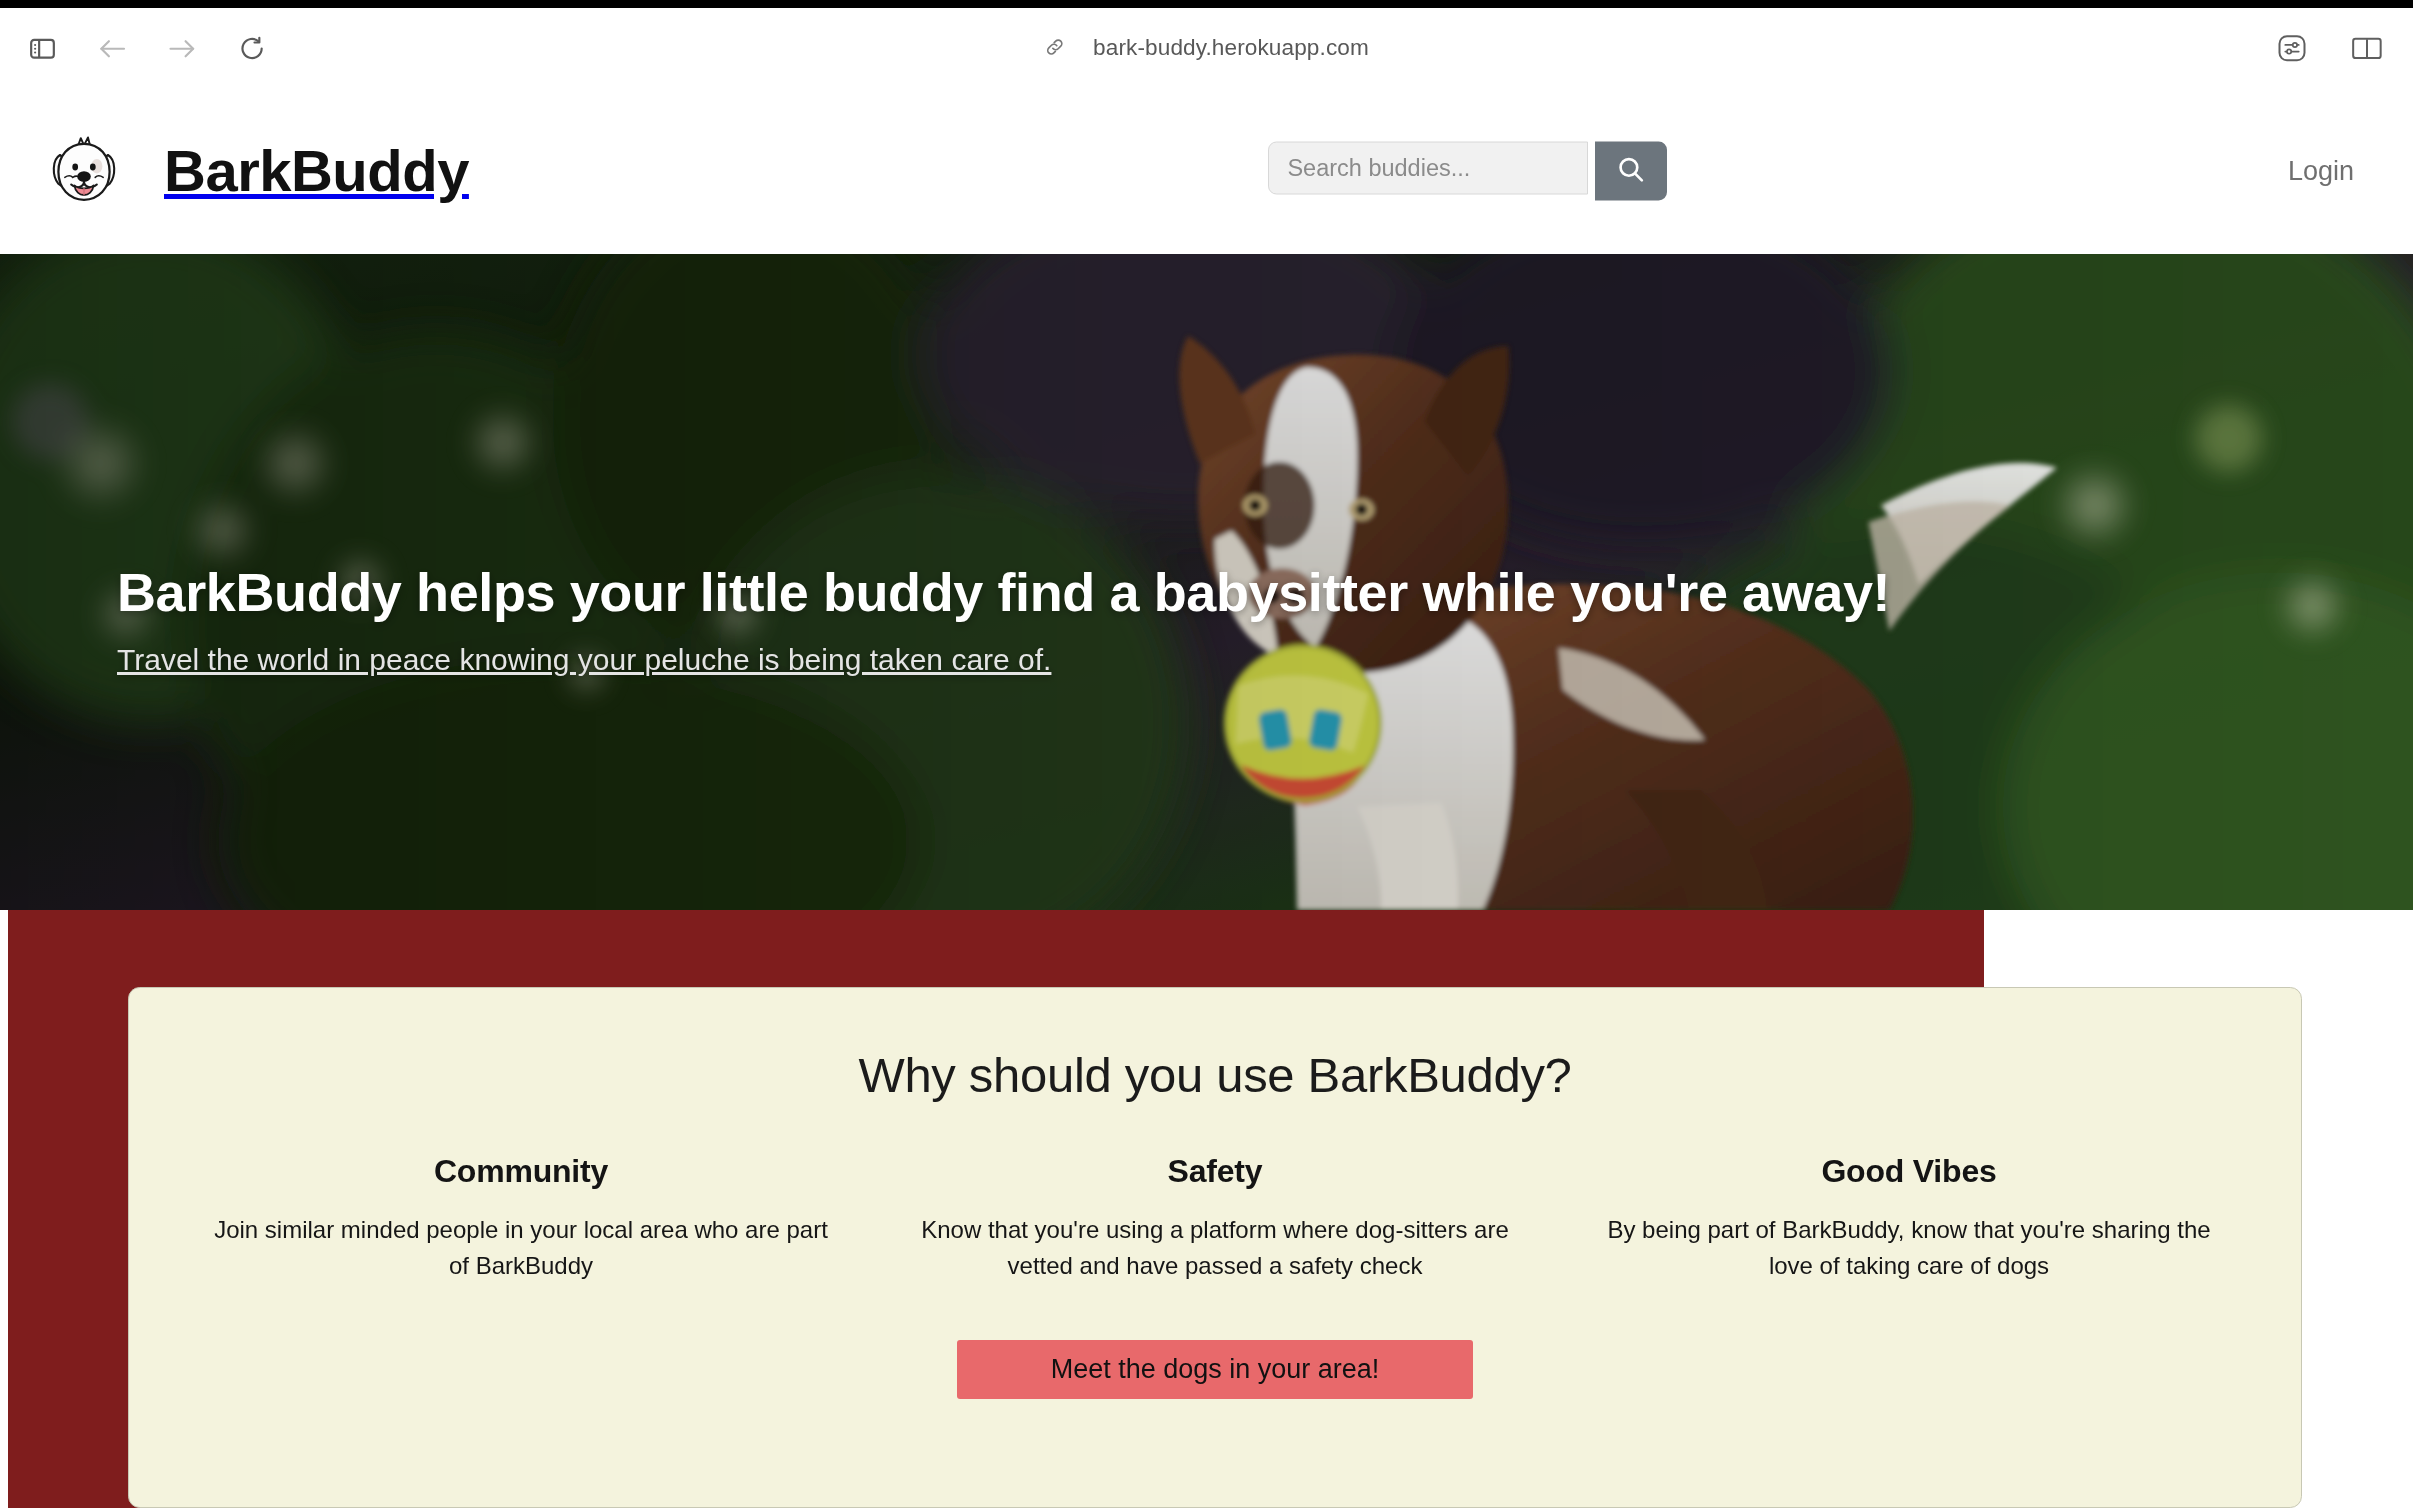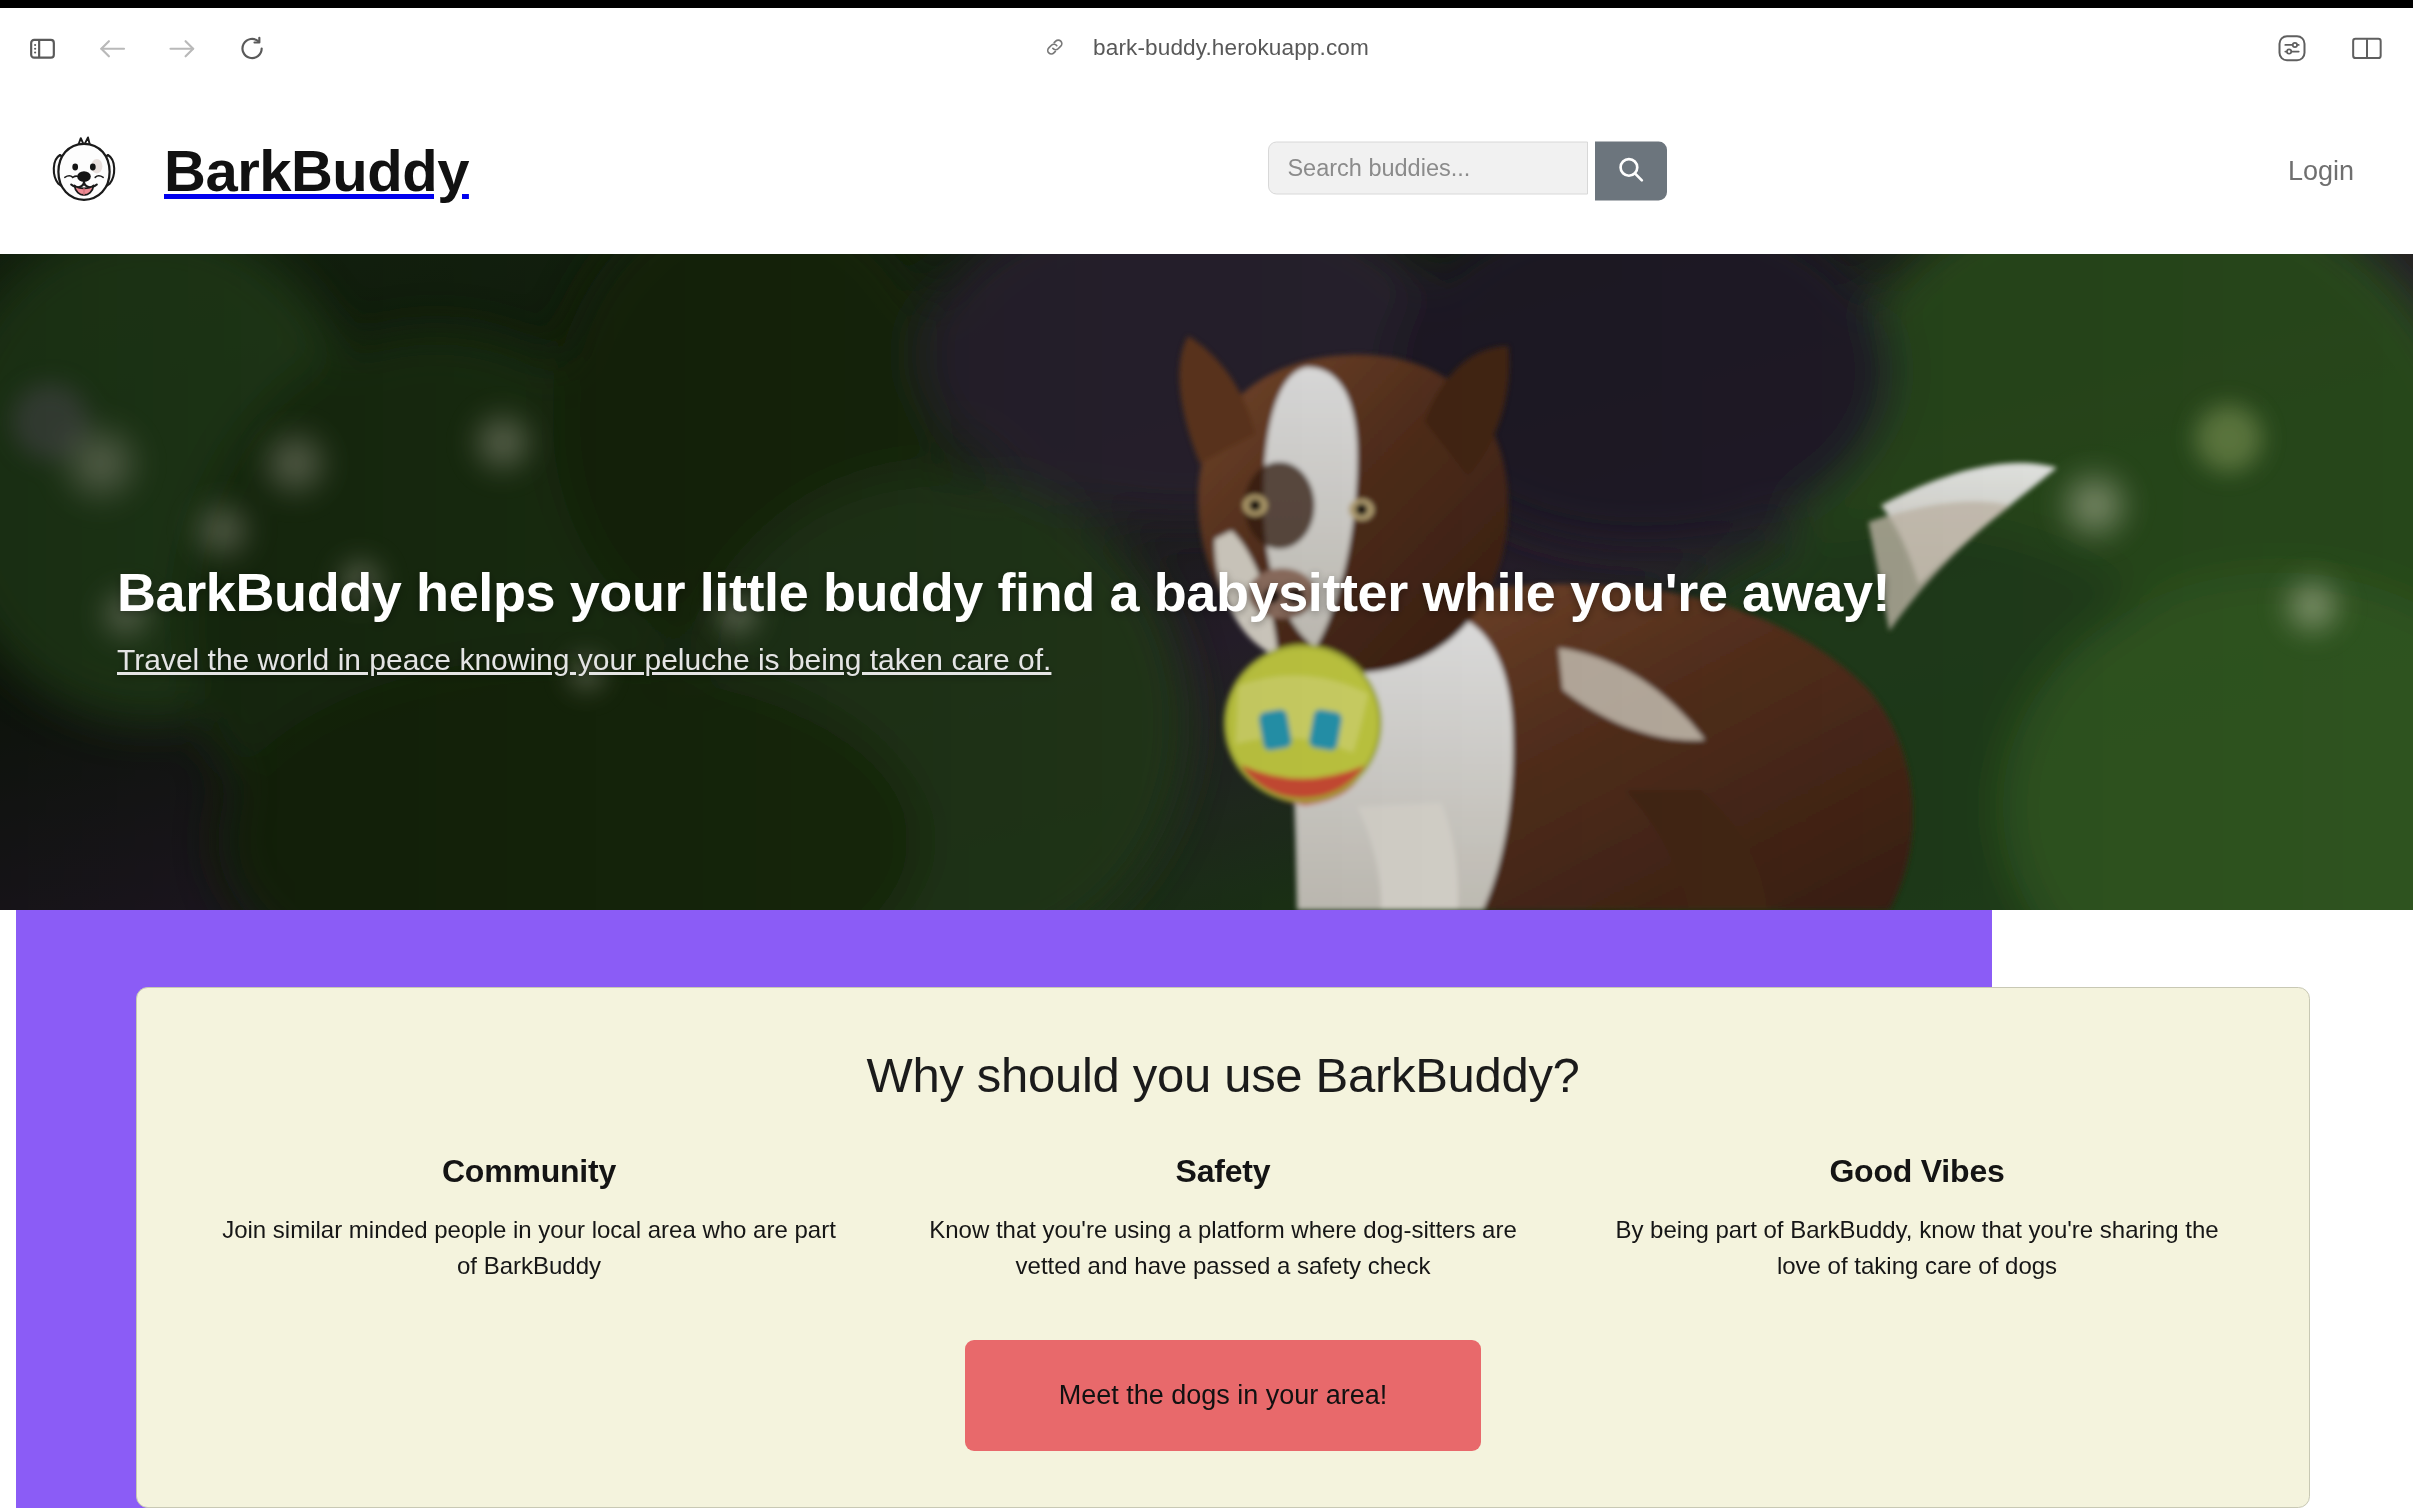--- a/index.html
+++ b/index.html
@@ -190,24 +190,24 @@
     font-weight: 400;
     color: #e4e4e4;
     margin-top: 20px;
     text-shadow: 0 1.7px 6.7px rgba(0,0,0,0.45);
     text-decoration: underline;
   }
 
   
   .why-section {
     position: absolute;
-    top: 910px; left: 16px;
+    top: 910px; left: 8px;
     width: 1976px;
     height: 598px;
-    background: #8b5cf6;
+    background: #7f1d1d;
   }
   .why-card {
     position: absolute;
     left: 120px;
     top: 77px;
     width: 2174px;
     min-height: 521px;
     background: #f4f3dd;
     border: 1.7px solid #c8c8b4;
     border-radius: 11.7px;
@@ -244,25 +244,25 @@
     margin-top: 22px;
   }
   .cta-wrap {
     display: flex;
     justify-content: center;
     margin-top: 55px;
   }
   .cta-button {
     background: #e8696b;
     border: none;
-    border-radius: 9px;
+    border-radius: 3px;
     color: #111111;
     font-size: 27px;
     font-family: "Liberation Sans", sans-serif;
-    padding: 40px 49px;
+    padding: 14px 49px;
     cursor: pointer;
     min-width: 516px;
   }
 </style>
 </head>
 <body>
 
 <div class="browser-topbar"></div>
 
 <div class="browser-toolbar">

